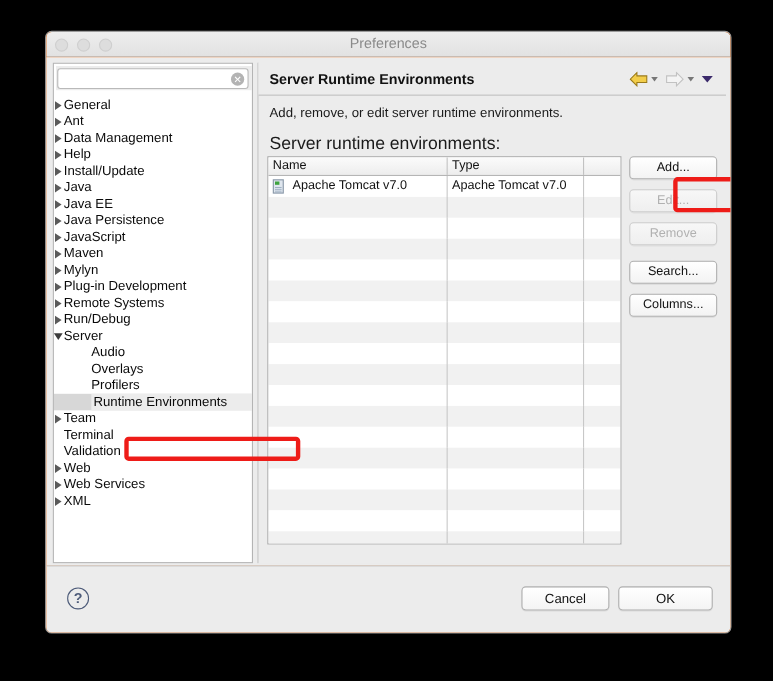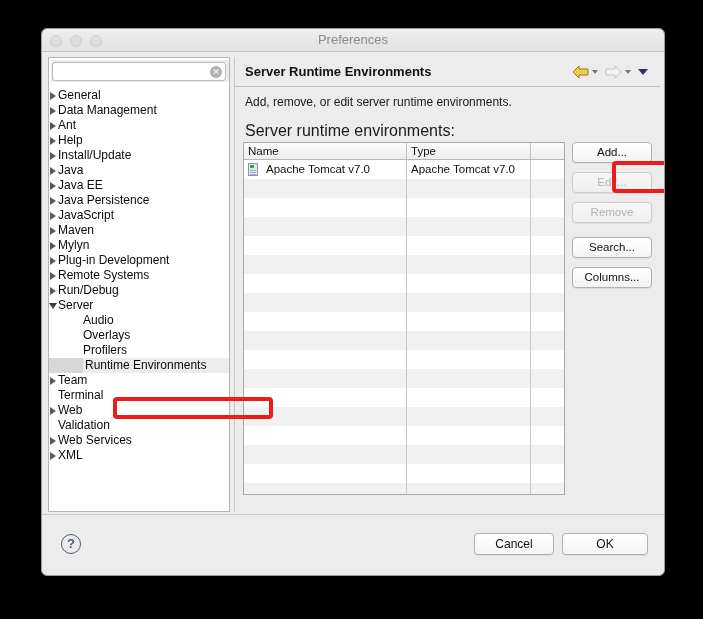--- a/index.html
+++ b/index.html
@@ -390,25 +390,25 @@
         <input id="search-input" type="text" placeholder="" style="">
         <div id="search-clear">✕</div>
       </div>
       <div id="tree">
           <div class="tree-row lvl0">
             <span class="arrow closed"></span>
             <span class="tree-label">General</span>
           </div>
           <div class="tree-row lvl0">
             <span class="arrow closed"></span>
+            <span class="tree-label">Ant</span>
+          </div>
+          <div class="tree-row lvl0">
+            <span class="arrow closed"></span>
             <span class="tree-label">Data Management</span>
-          </div>
-          <div class="tree-row lvl0">
-            <span class="arrow closed"></span>
-            <span class="tree-label">Ant</span>
           </div>
           <div class="tree-row lvl0">
             <span class="arrow closed"></span>
             <span class="tree-label">Help</span>
           </div>
           <div class="tree-row lvl0">
             <span class="arrow closed"></span>
             <span class="tree-label">Install/Update</span>
           </div>
           <div class="tree-row lvl0">
@@ -464,25 +464,25 @@
             <span class="tree-label">Runtime Environments</span>
           </div>
           <div class="tree-row lvl0">
             <span class="arrow closed"></span>
             <span class="tree-label">Team</span>
           </div>
           <div class="tree-row lvl0">
             <span class="tree-label">Terminal</span>
           </div>
           <div class="tree-row lvl0">
+            <span class="tree-label">Validation</span>
+          </div>
+          <div class="tree-row lvl0">
             <span class="arrow closed"></span>
             <span class="tree-label">Web</span>
-          </div>
-          <div class="tree-row lvl0">
-            <span class="tree-label">Validation</span>
           </div>
           <div class="tree-row lvl0">
             <span class="arrow closed"></span>
             <span class="tree-label">Web Services</span>
           </div>
           <div class="tree-row lvl0">
             <span class="arrow closed"></span>
             <span class="tree-label">XML</span>
           </div>
         </div>

